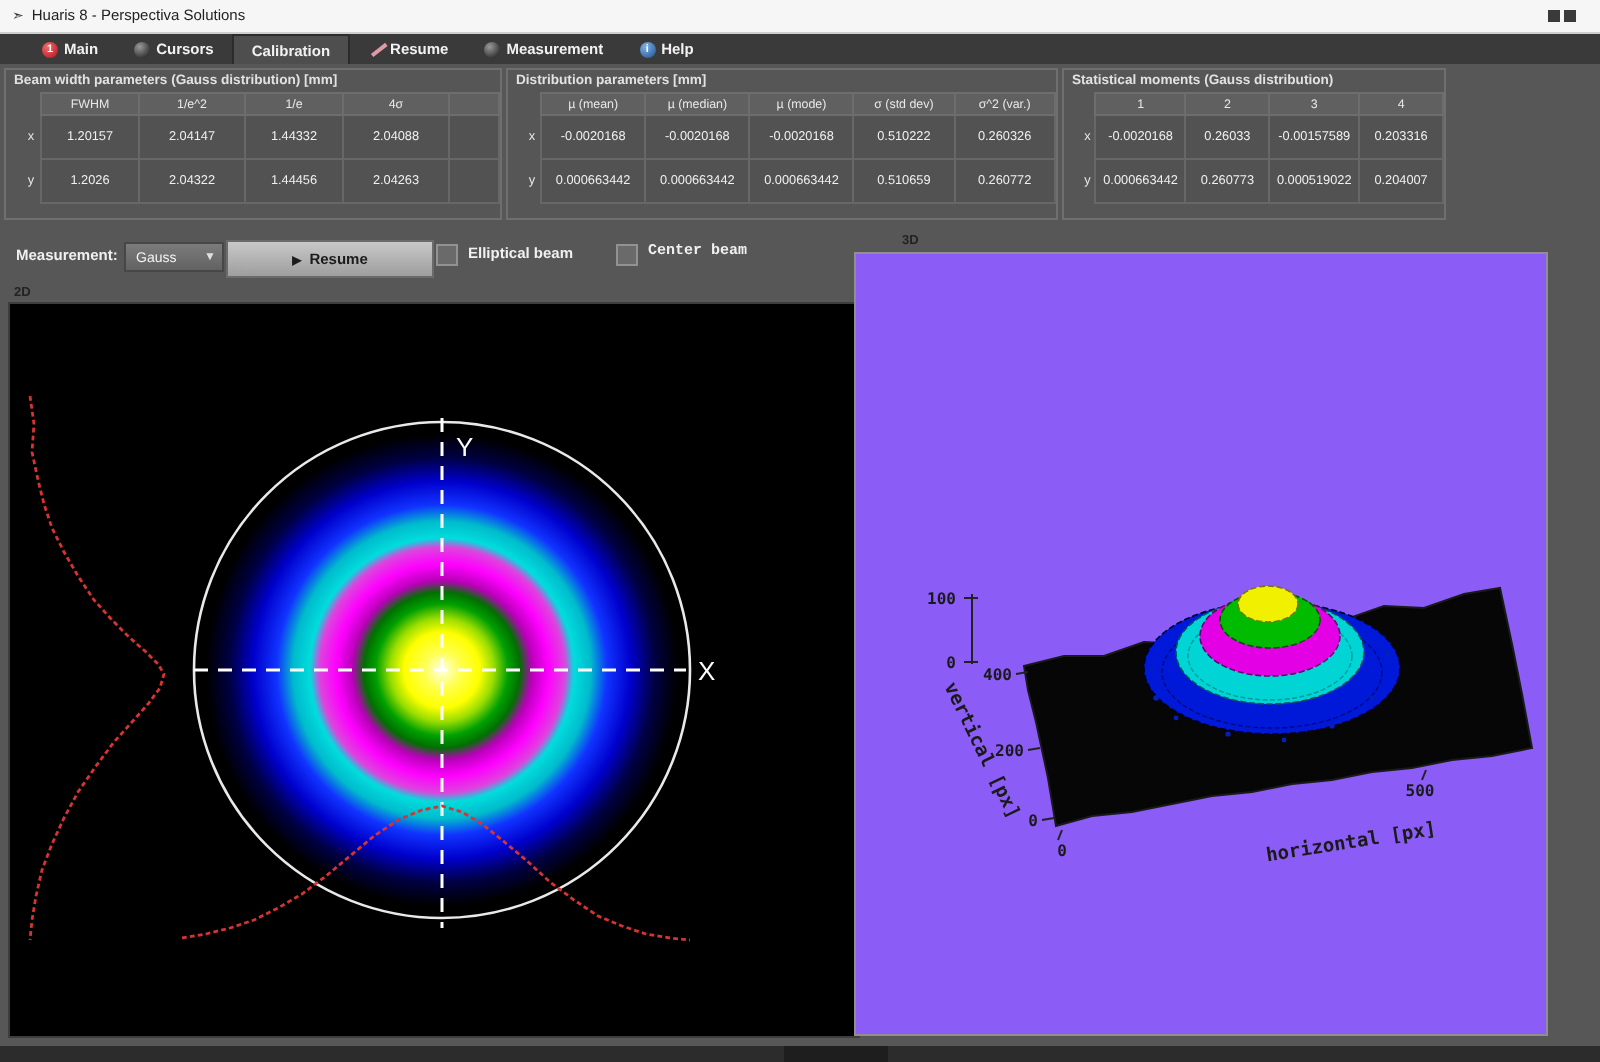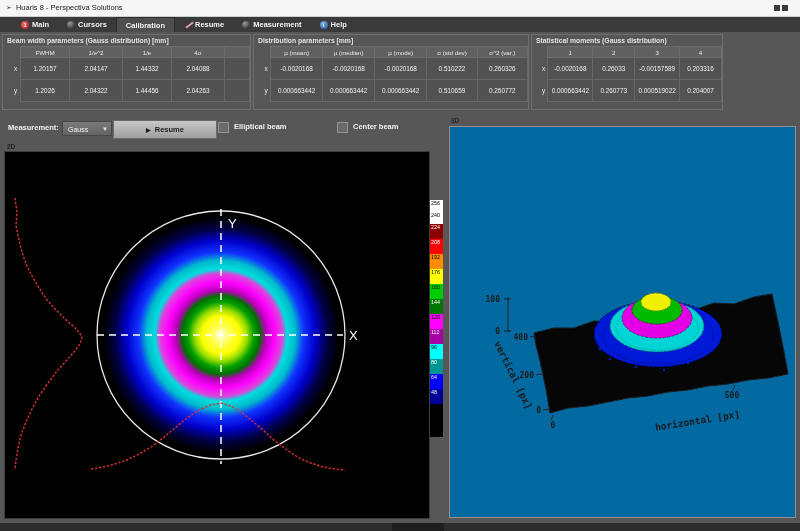--- a/index.html
+++ b/index.html
@@ -52,21 +52,21 @@
   
   #plot2d-label{position:absolute;left:7px;top:143px;color:#232323;font-size:6.5px;font-weight:bold;}
   #plot2d{position:absolute;left:4px;top:151px;width:424px;height:366px;background:#000;
           border:1px solid #3d3d3d;box-sizing:content-box;}
   
   #colorbar{position:absolute;left:430px;top:200px;width:13px;}
   .cb-seg{font-size:5.4px;line-height:6.2px;padding-left:1px;overflow:hidden;
           font-family:"Liberation Sans",sans-serif;}
   
   #plot3d-label{position:absolute;left:451px;top:117px;color:#232323;font-size:6.5px;font-weight:bold;}
-  #plot3d{position:absolute;left:449px;top:126px;width:347px;height:392px;background:#0369a1;
+  #plot3d{position:absolute;left:427px;top:126px;width:347px;height:392px;background:#8b5cf6;
           border:1px solid #8f8f8f;box-sizing:border-box;}
   
   #taskbar{position:absolute;left:0;top:523px;width:800px;height:8px;background:#2c2c2c;}
   #taskbar .notch{position:absolute;left:392px;top:0;width:52px;height:8px;background:#1e1e1e;}
 </style>
 </head>
 <body>
 
 <div id="app">
 
@@ -206,21 +206,21 @@
       <span class="arrow">▼</span>
     </div>
     <div id="resume-btn">
       <span style="font-size:6px;">▶</span>
       <span>Resume</span>
     </div>
     <div class="chkrow" style="left:218px;">
       <div class="chkbox"></div>
       <span class="chklbl">Elliptical beam</span>
     </div>
-    <div class="chkrow" style="left:337px;">
+    <div class="chkrow" style="left:308px;font-family:Liberation Mono, monospace;">
       <div class="chkbox"></div>
       <span class="chklbl">Center beam</span>
     </div>
   </div>
 
   <div id="plot2d-label">2D</div>
   <div id="plot2d">
     <svg width="424" height="366" viewBox="0 0 424 366">
       <defs>
         <radialGradient id="beamGrad" cx="50%" cy="50%" r="50%">

